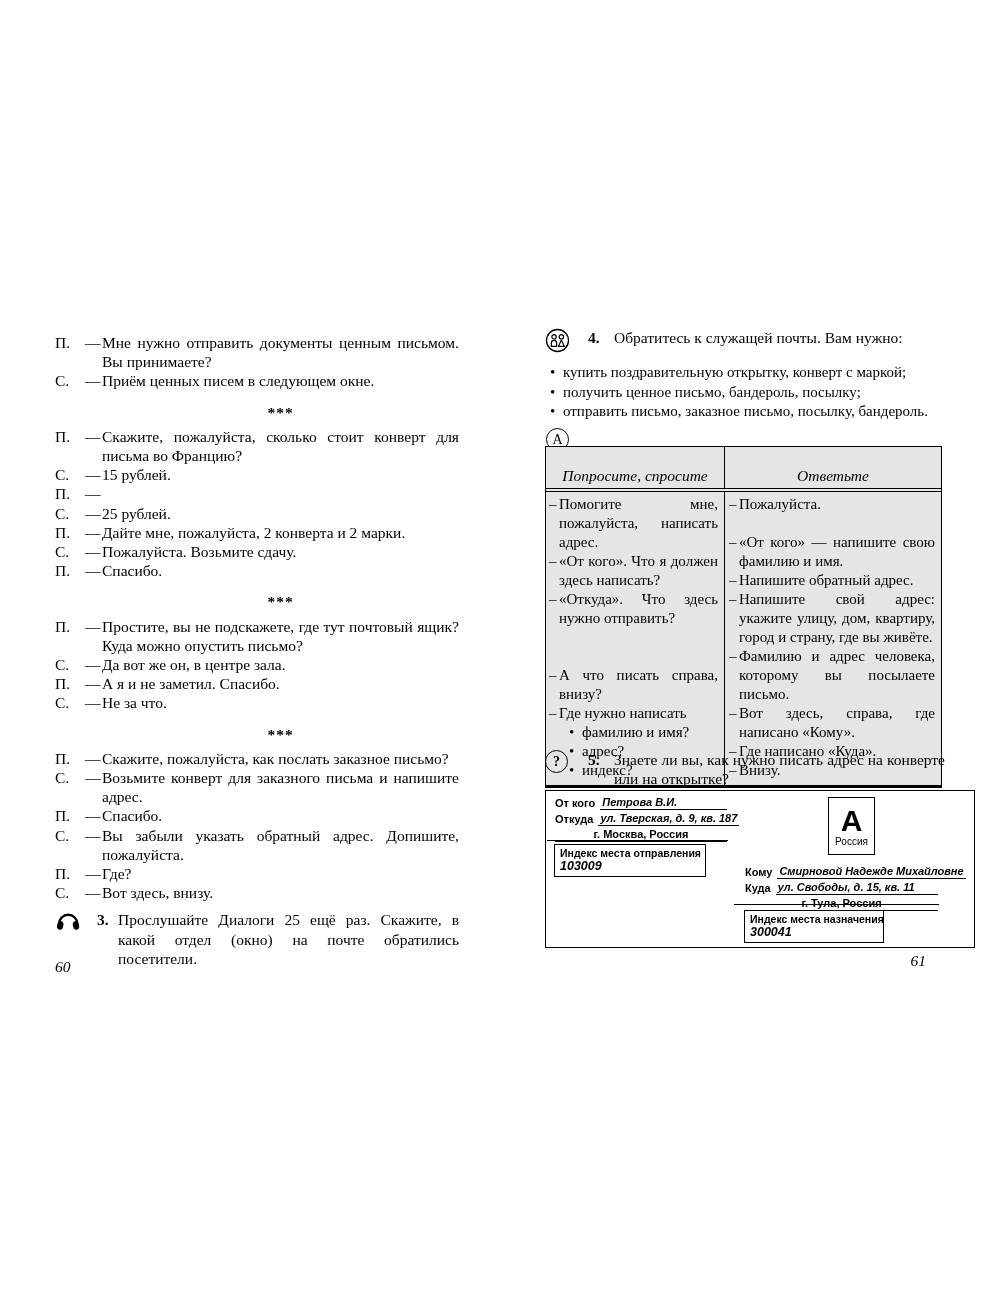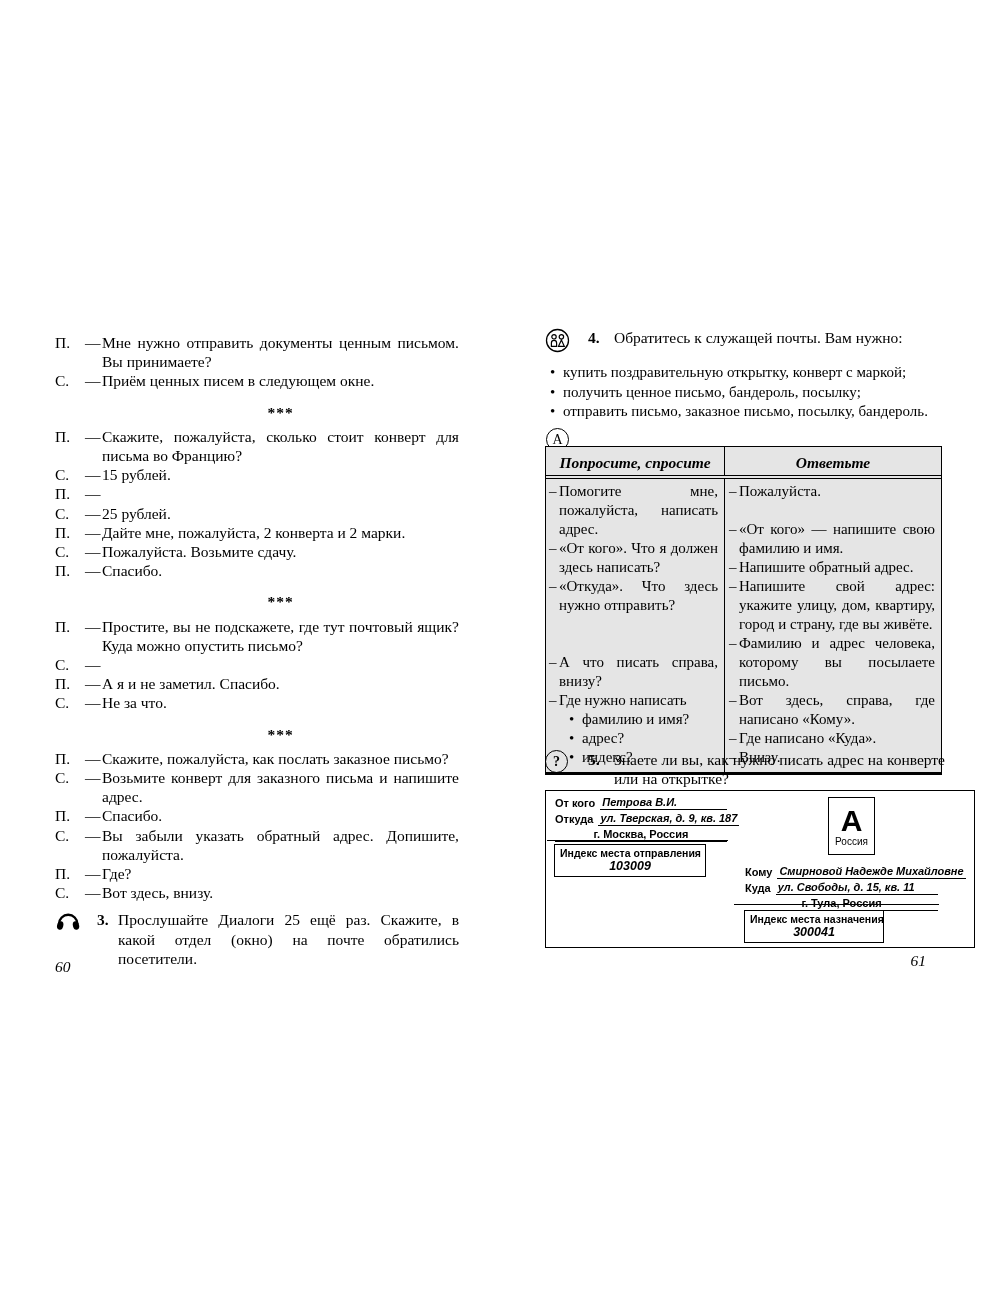--- a/index.html
+++ b/index.html
@@ -25,41 +25,41 @@
 
   
   .bullets { margin-top:6px; }
   .brow { display:grid; grid-template-columns:13px 1fr; padding-left:5px; font-size:15px; line-height:19.4px; }
   .variant { margin:7px 0 0 1px; }
 
   
   .vtable { position:absolute; top:118px; left:0; width:397px; box-sizing:border-box;
     background:#e5e5e5; border:1.2px solid #000; border-bottom:3px solid #000; }
   .thead { display:grid; grid-template-columns:179px 1fr; border-bottom:1.2px solid #000; }
-  .thead .hcell { text-align:center; font-style:italic; font-weight:bold; font-size:15.5px; padding:7px 2px 3px; }
+  .thead .hcell { text-align:center; font-style:italic; font-weight:normal; font-size:15.5px; padding:20px 2px 3px; }
   .thead .hcell:first-child { border-right:1.2px solid #000; }
   .tbody { display:grid; grid-template-columns:179px 1fr; border-top:1.2px solid #000; margin-top:1.5px; }
   .tcell { padding:3px 6px 5px 3px; font-size:15px; line-height:19px; }
   .tcell.first { border-right:1.2px solid #000; }
   .ti { display:grid; grid-template-columns:10px 1fr; text-align:justify; }
   .tsub { display:grid; grid-template-columns:20px 13px 1fr; }
   .gapL { height:38px; } .gapR { height:19px; }
 
   
   .task5 { position:absolute; top:422px; left:0; }
   .envelope { position:absolute; top:462px; left:0; width:430px; height:158px; box-sizing:border-box;
     border:1.6px solid #000; font-family:"Liberation Sans", sans-serif; background:#fff; }
   .env-row { display:flex; align-items:flex-end; line-height:14px; margin-bottom:1px; }
   .env-label { font-weight:bold; font-size:11px; margin-right:5px; white-space:nowrap; }
   .env-value { font-style:italic; font-weight:bold; font-size:11px; border-bottom:1px solid #000; flex:1; padding:0 2px; white-space:nowrap; }
   .env-from { position:absolute; left:9px; top:4px; width:172px; }
   .env-city { text-align:center; border-bottom:1px solid #000; font-weight:bold; font-size:11px; line-height:14px; }
   .env-line-wide-from { position:absolute; left:1px; top:49px; width:181px; border-bottom:1px solid #000; }
   .env-line-wide-to { position:absolute; left:188px; top:113px; width:205px; border-bottom:1px solid #000; }
-  .env-index { position:absolute; border:1.4px solid #000; padding:2px 5px 3px; background:#fff;text-align:center; }
+  .env-index { position:absolute; border:1.4px solid #000; padding:2px 5px 3px; background:#fff; }
   .env-index .lab { font-weight:bold; font-size:10.5px; line-height:12px; white-space:nowrap; }
   .env-index .num { font-weight:bold; font-style:italic; font-size:12.5px; line-height:14px; }
   .env-index-from { left:8px; top:53px; width:140px; }
   .env-index-to { left:198px; top:119px; width:128px; }
   .env-stamp { position:absolute; left:282px; top:6px; width:47px; height:58px; border:1.5px solid #000;
     display:flex; flex-direction:column; align-items:center; justify-content:center; box-sizing:border-box; }
   .stamp-letter { font-size:30px; font-weight:bold; line-height:30px; }
   .stamp-country { font-size:10px; line-height:11px; }
   .env-to { position:absolute; left:199px; top:73px; width:193px; }
 
@@ -130,20 +130,21 @@
 
     <div>
       <div class="dl">
           <span>П.</span>
           <span>—</span>
           <span class="dt">Простите, вы не подскажете, где тут почтовый ящик? Куда можно опустить письмо?</span>
         </div>
       <div class="dl">
           <span>С.</span>
           <span>—</span>
+          <span class="dt">Да вот же он, в центре зала.</span>
         </div>
       <div class="dl">
           <span>П.</span>
           <span>—</span>
           <span class="dt">А я и не заметил. Спасибо.</span>
         </div>
       <div class="dl">
           <span>С.</span>
           <span>—</span>
           <span class="dt">Не за что.</span>

